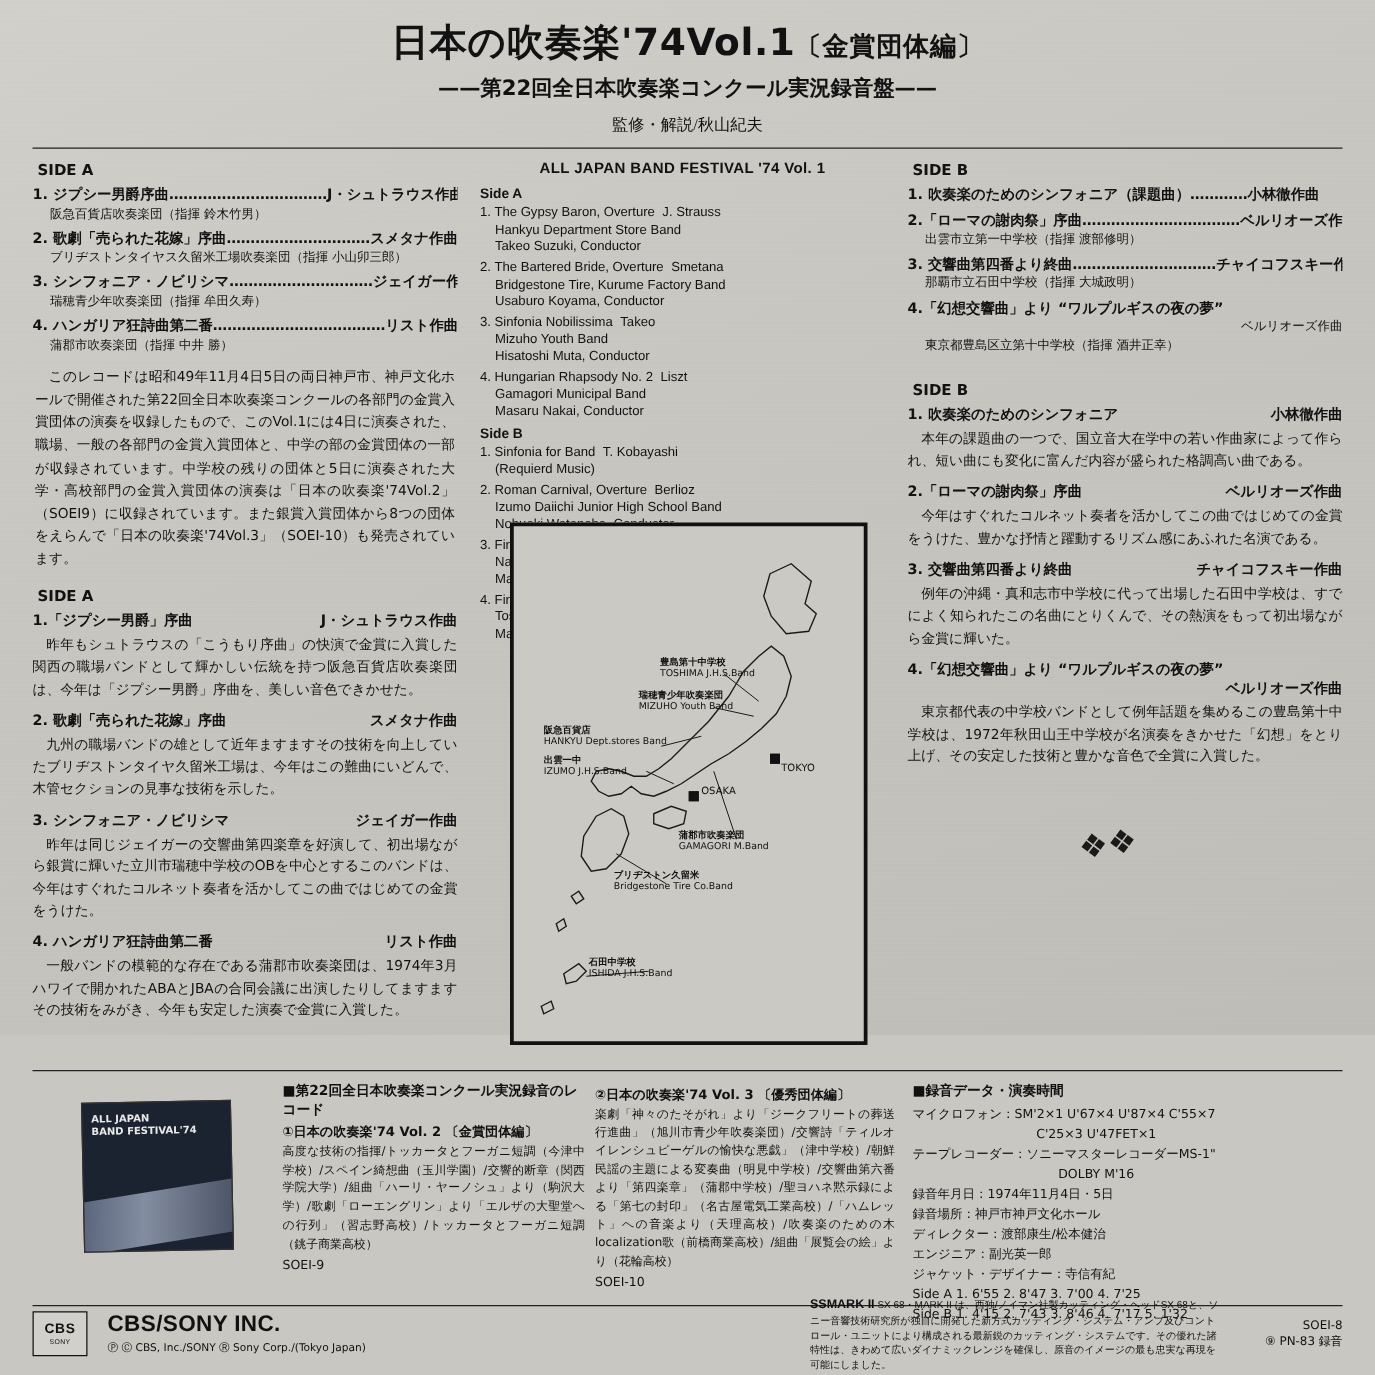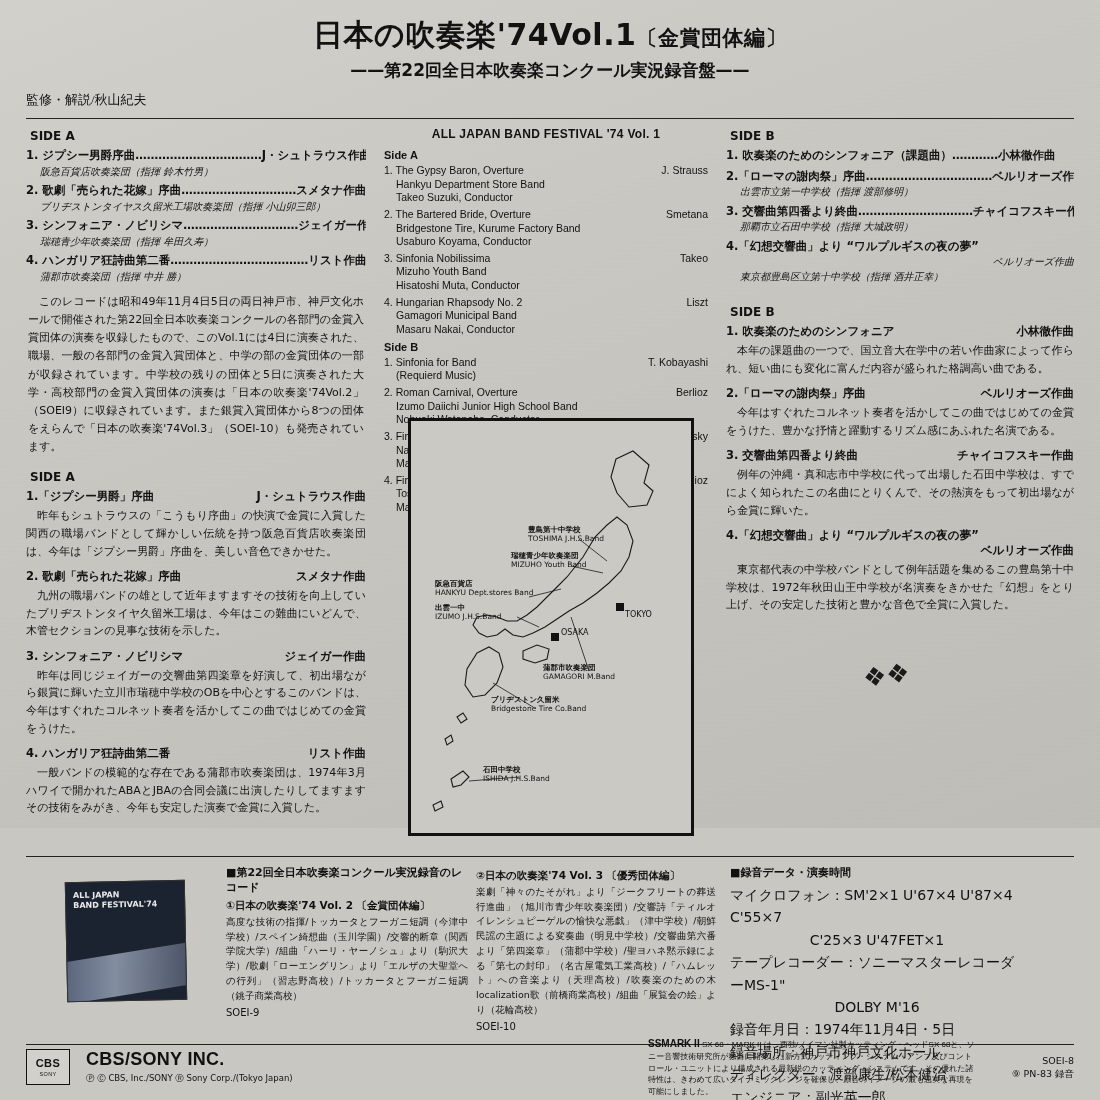--- a/index.html
+++ b/index.html
@@ -42,20 +42,21 @@
   }
   .title-main .bracket { font-size: 21px; }
   .title-sub {
     text-align: center;
     font-size: 17px;
     font-weight: bold;
     margin-top: 8px;
     font-family: "DejaVu Sans", sans-serif;
   }
   .title-credit {
+    text-align: center;
     font-size: 13px;
     margin-top: 9px;
     font-family: Liberation Serif, serif;
   }
   .rule {
     border: 0;
     border-top: 1px solid #222;
     margin: 9px 0 0 0;
   }
   
@@ -88,21 +89,20 @@
     font-weight: bold;
     white-space: nowrap;
     overflow: hidden;
   }
   .trk .perf {
     display: block;
     font-weight: normal;
     font-size: 10px;
     padding-left: 14px;
     margin-top: 1px;
-    font-style: italic;
   }
   .para {
     font-size: 11px;
     line-height: 1.65;
     text-align: justify;
     margin: 10px 2px 0 2px;
     font-family: "DejaVu Sans", sans-serif;
   }
   .para.indent { text-indent: 1em; }
 
@@ -118,21 +118,21 @@
     font-size: 11px;
     font-weight: bold;
     margin: 4px 0 3px 0;
   }
   .eng-trk {
     font-size: 10.5px;
     line-height: 1.3;
     margin-bottom: 3px;
     position: relative;
   }
-  .eng-trk .row1 { display: flex; justify-content: space-between; }
+  .eng-trk .row1 { display: flex; justify-content: flex-start; }
   .eng-trk .tname { padding-right: 6px; }
   .eng-trk .comp { white-space: nowrap; text-align: right; }
   .eng-trk .sub { padding-left: 12px; display: block; }
 
   
   .cm-head {
     font-size: 11.5px;
     font-weight: bold;
     margin-bottom: 3px;
     font-family: "DejaVu Sans", sans-serif;
@@ -222,21 +222,21 @@
   }
   .bot-sub {
     font-size: 10.5px; font-weight: bold; margin: 4px 0 2px 0;
     font-family: "DejaVu Sans", sans-serif;
   }
   .bot-txt {
     font-size: 9.5px; line-height: 1.55; text-align: justify;
     font-family: "DejaVu Sans", sans-serif;
   }
   .bot-code { font-size: 10px; margin-top: 4px; font-family: "DejaVu Sans", sans-serif;}
-  .rec-line { font-size: 14px; line-height: 1.6; font-family: "DejaVu Sans", sans-serif;}
+  .rec-line { font-size: 10px; line-height: 1.6; font-family: "DejaVu Sans", sans-serif;}
   .rec-center { text-align: center; }
 
   
   .footer {
     position: absolute;
     left: 26px; right: 26px; top: 1044px; height: 44px;
     border-top: 1px solid #222;
     display: flex;
     align-items: center;
   }
@@ -528,21 +528,21 @@
         <span>IZUMO J.H.S.Band</span>
       </div>
       <div class="map-label" style="left:132px; top:242px;">
         <b>蒲郡市吹奏楽団</b><br>
         <span>GAMAGORI M.Band</span>
       </div>
       <div class="map-label" style="left:80px; top:274px;">
         <b>ブリヂストン久留米</b><br>
         <span>Bridgestone Tire Co.Band</span>
       </div>
-      <div class="map-label" style="left:72px; top:344px;">
+      <div class="map-label" style="left:60px; top:344px;">
         <b>石田中学校</b><br>
         <span>ISHIDA J.H.S.Band</span>
       </div>
 
       <div class="citydot" style="left:205px; top:182px;"></div>
       <div class="cityname" style="left:214px; top:189px;">TOKYO</div>
       <div class="citydot" style="left:140px; top:212px;"></div>
       <div class="cityname" style="left:150px; top:207px;">OSAKA</div>
     </div>
   </div>

